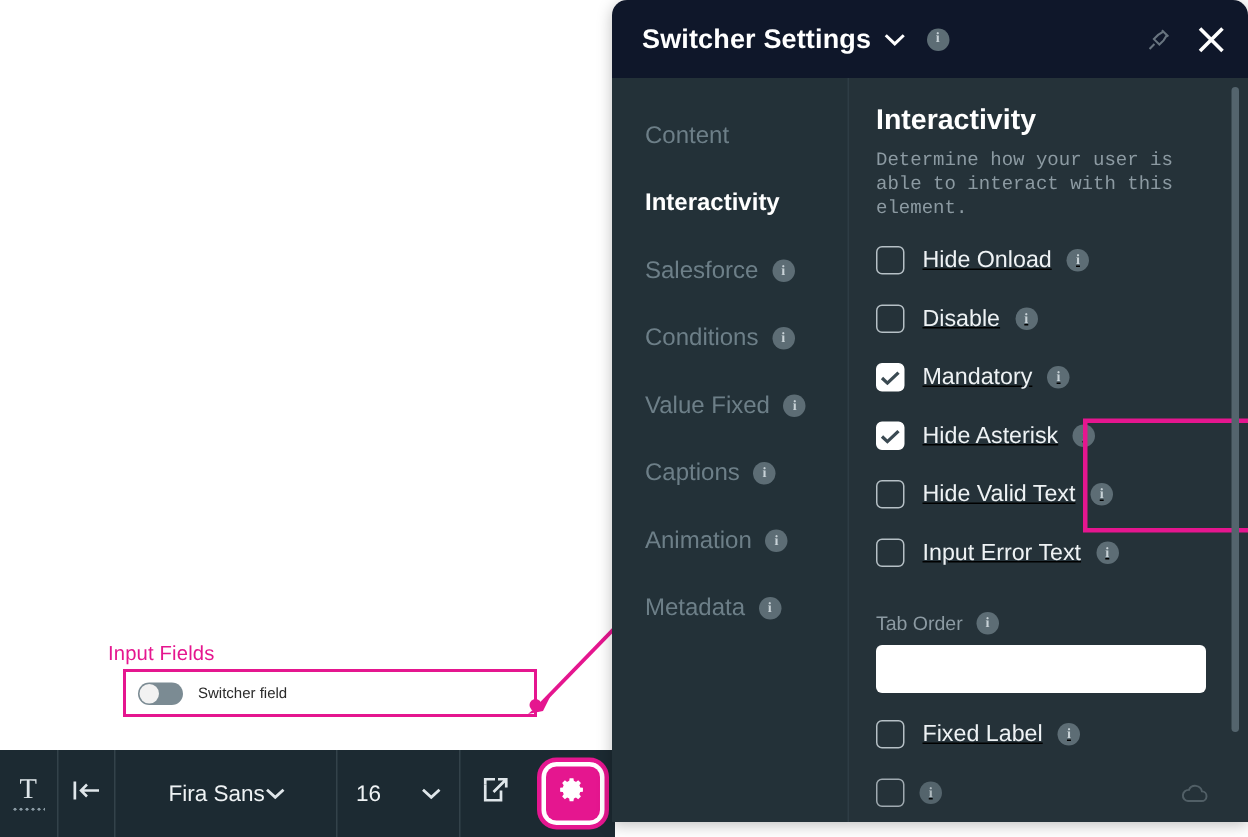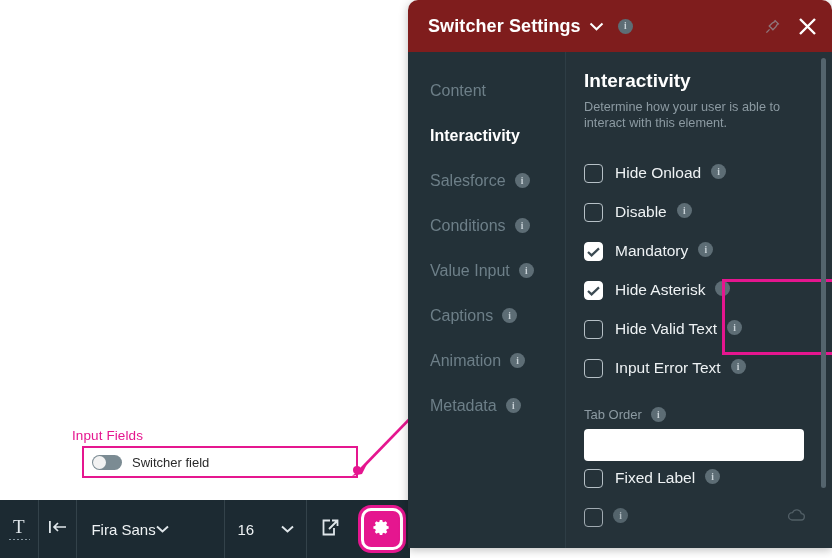--- a/index.html
+++ b/index.html
@@ -19,21 +19,21 @@
     display:flex;align-items:center;
     box-sizing:border-box;
   }
   .tb-cell{
     height:58px;display:flex;align-items:center;justify-content:center;
     border-right:1px solid #33424a;
     box-sizing:border-box;
     color:#e7ecef;
   }
   .tb-icon{width:40px;}
-  .tb-font{width:152px;justify-content:flex-start;padding:0 14px;}
+  .tb-font{width:152px;justify-content:center;padding:0 14px;}
   .tb-size{width:84px;justify-content:space-between;padding:0 12px;}
   .tb-open{width:48px;border-right:none;}
   .tb-gear-wrap{width:58px;display:flex;align-items:center;justify-content:center;border-right:none;}
   .font-name{font-size:15px;color:#eef2f4;}
   .size-name{font-size:15px;color:#eef2f4;}
   .chev{display:inline-block;width:13px;height:8px;}
   .chev svg{display:block;}
 
   .ticon{position:relative;display:flex;flex-direction:column;align-items:center;}
   .ticon .tglyph{font-family:"Liberation Serif",serif;font-size:19px;line-height:18px;color:#dfe6ea;}
@@ -58,34 +58,34 @@
     display:flex;align-items:center;padding-left:8px;
   }
   .switch{
     width:30px;height:15px;border-radius:8px;background:#7b8b93;
     position:relative;flex:0 0 auto;
   }
   .switch .knob{
     position:absolute;left:1px;top:1px;width:13px;height:13px;border-radius:50%;
     background:#f2f2f2;
   }
-  .if-text{font-size:13px;color:#2a2a2a;margin-left:10px;}
+  .if-text{font-size:10px;color:#2a2a2a;margin-left:10px;}
 
   
   .arrow{position:absolute;left:0;top:0;width:832px;height:558px;pointer-events:none;}
 
   
   .panel{
     position:absolute;left:408px;top:0;width:424px;height:548px;
     border-radius:10px 10px 0 0;
     overflow:hidden;
     box-shadow:0 2px 10px rgba(0,0,0,.25);
   }
   .panel-title{
-    height:52px;background:#7f1d1d;
+    height:52px;background:#0f172a;
     display:flex;align-items:center;padding:0 14px 0 20px;
     box-sizing:border-box;
   }
   .pt-text{font-size:18px;font-weight:bold;color:#ffffff;letter-spacing:.1px;}
   .pt-chev{margin-left:8px;display:flex;align-items:center;}
   .info{
     display:inline-flex;align-items:center;justify-content:center;
     width:15px;height:15px;border-radius:50%;background:#5d6d75;
     color:#c8d2d7;font-size:9.5px;font-weight:bold;
     font-family:"Liberation Serif",serif;
@@ -106,33 +106,33 @@
     font-size:16px;color:#6d7f88;box-sizing:border-box;
   }
   .navitem.active{color:#ffffff;font-weight:bold;}
   .navitem .info{margin-left:9px;}
 
   .pb-main{
     flex:1;background:#253239;padding:18px 0 0 18px;box-sizing:border-box;
     position:relative;overflow:hidden;
   }
   .main-h{font-size:19px;font-weight:bold;color:#ffffff;margin:0 0 7px 0;}
-  .main-sub{font-size:12.7px;color:#8c9aa2;line-height:16px;width:215px;margin-bottom:33px;}
-
-  .cbrow{display:flex;align-items:flex-start;height:39px;}
+  .main-sub{font-size:12.7px;color:#8c9aa2;line-height:16px;width:215px;margin-bottom:7px;font-family:Liberation Mono, monospace;}
+
+  .cbrow{display:flex;align-items:center;height:39px;text-decoration:underline;}
   .cb{
     width:19px;height:19px;border-radius:4px;border:1.6px solid #b6c0c6;
     box-sizing:border-box;background:transparent;flex:0 0 auto;
     display:flex;align-items:center;justify-content:center;
   }
   .cb.on{background:#ffffff;border-color:#ffffff;}
   .cbl{font-size:15.5px;color:#eef2f4;margin-left:12px;white-space:nowrap;}
   .cbrow .info{margin-left:10px;}
 
-  .fieldlabel{font-size:13px;color:#8c9aa2;margin:9px 0 7px 0;display:flex;align-items:flex-end;}
+  .fieldlabel{font-size:13px;color:#8c9aa2;margin:20px 0 7px 0;display:flex;align-items:flex-end;}
   .fieldlabel .info{margin-left:9px;}
   .textinput{
     width:220px;height:32px;background:#ffffff;border:none;border-radius:4px;
     box-sizing:border-box;padding:0 8px;font-size:14px;color:#222;
     font-family:"Liberation Sans",sans-serif;display:block;
   }
   .cbrow.partial{opacity:.85;}
   .cloud{margin-left:auto;margin-right:26px;opacity:.45;display:flex;}
 
   .hl-box{
@@ -255,21 +255,21 @@
       </div>
       <div class="navitem">
         <span>Salesforce</span>
         <span class="info">i</span>
       </div>
       <div class="navitem">
         <span>Conditions</span>
         <span class="info">i</span>
       </div>
       <div class="navitem">
-        <span>Value Input</span>
+        <span>Value Fixed</span>
         <span class="info">i</span>
       </div>
       <div class="navitem">
         <span>Captions</span>
         <span class="info">i</span>
       </div>
       <div class="navitem">
         <span>Animation</span>
         <span class="info">i</span>
       </div>

